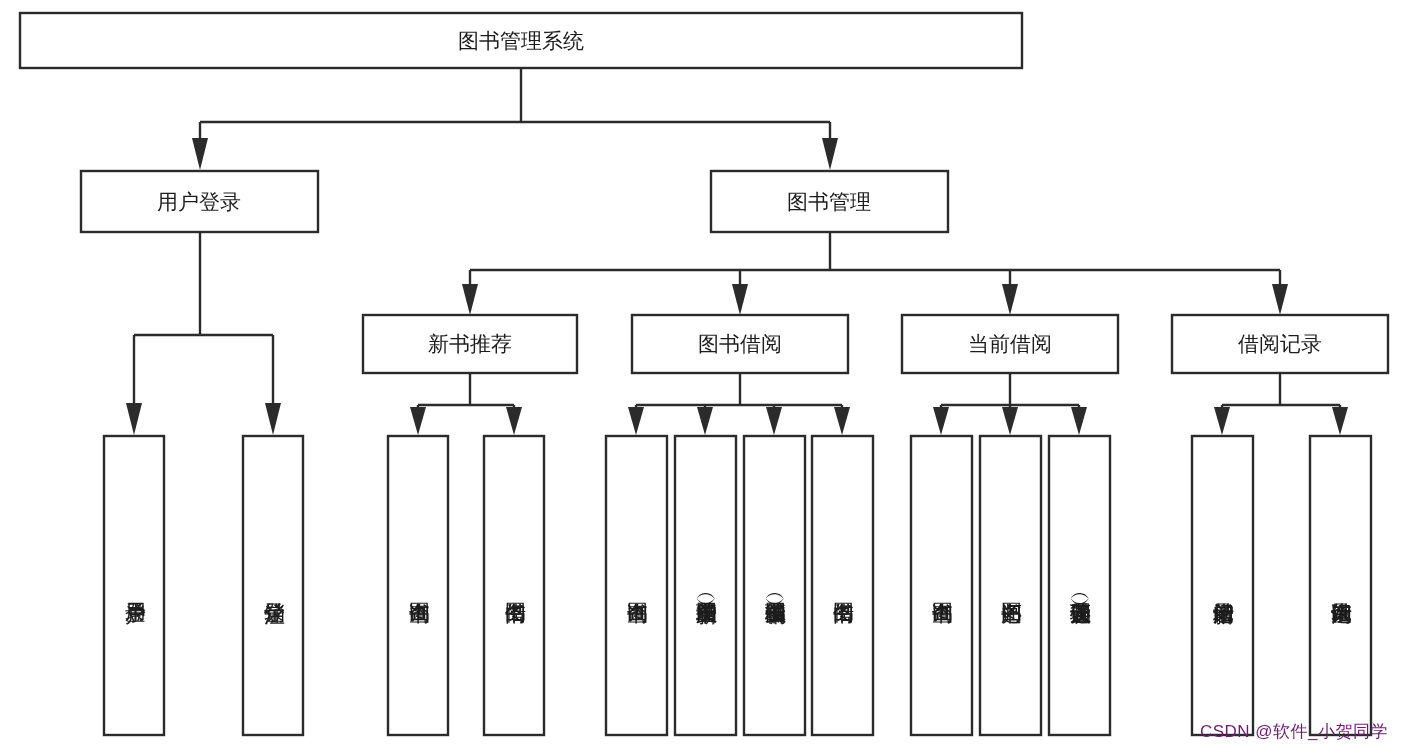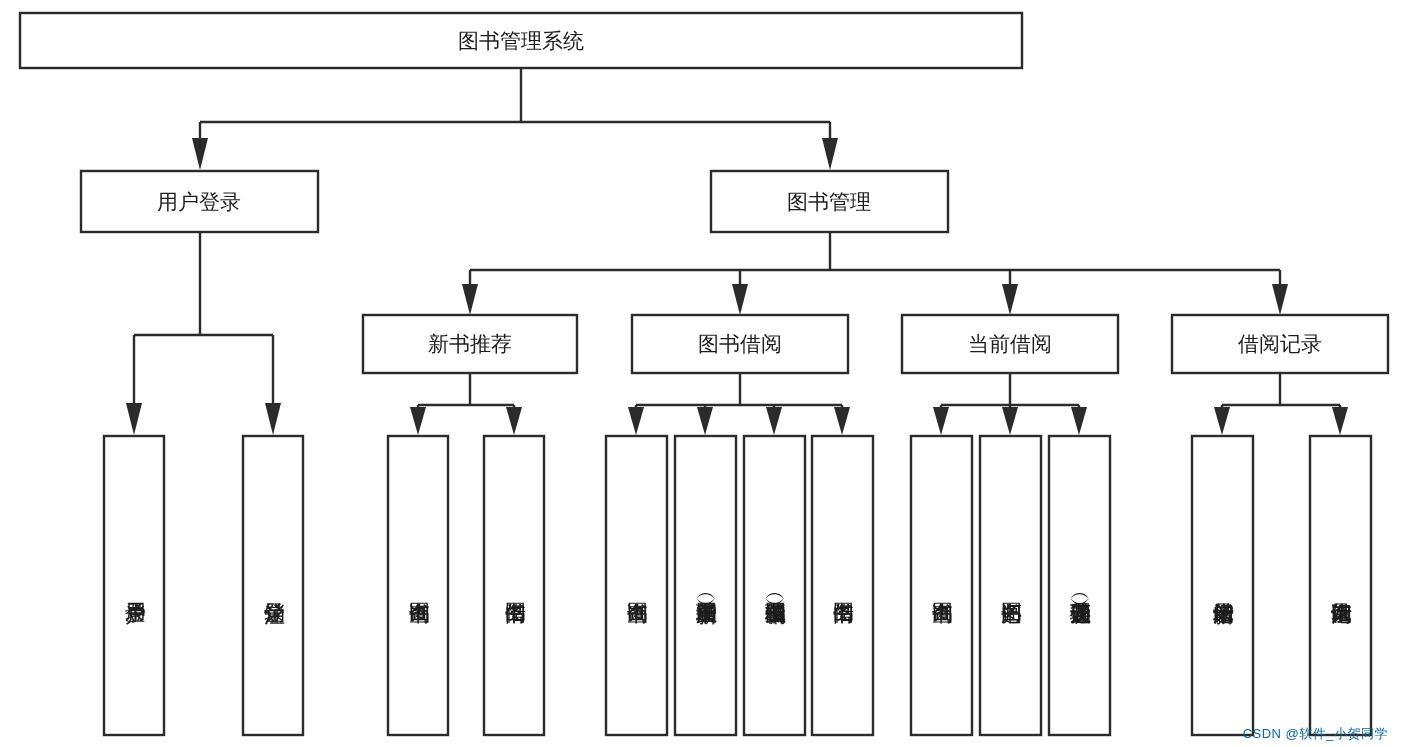--- a/index.html
+++ b/index.html
@@ -50,22 +50,22 @@
   }
   .arrow-head {
     fill: #2b2b2b;
     stroke: none;
   }
   .watermark {
     position: absolute;
     right: 8px;
     bottom: 4px;
     font-family: "Liberation Sans", "DejaVu Sans", sans-serif;
-    font-size: 13px;
-    color: #0369a1;
+    font-size: 17px;
+    color: #701a75;
     letter-spacing: 0.5px;
     white-space: nowrap;
     pointer-events: none;
   }
 </style>
 </head>
 <body>
 
 <div id="stage">
 

